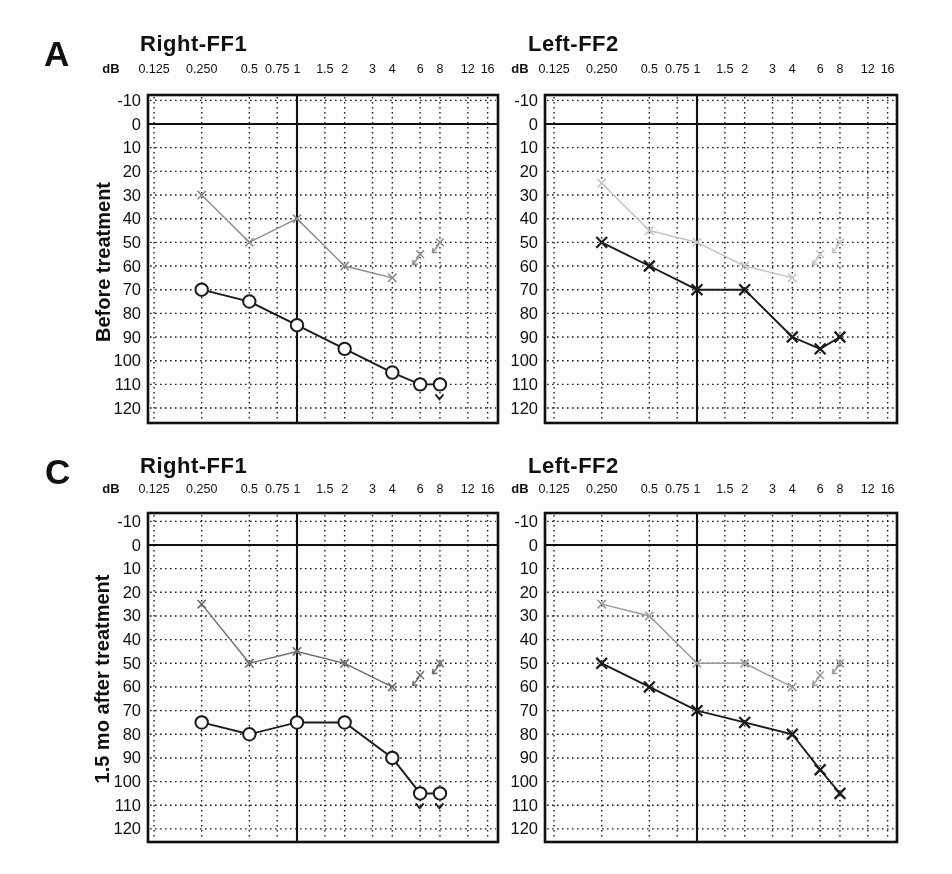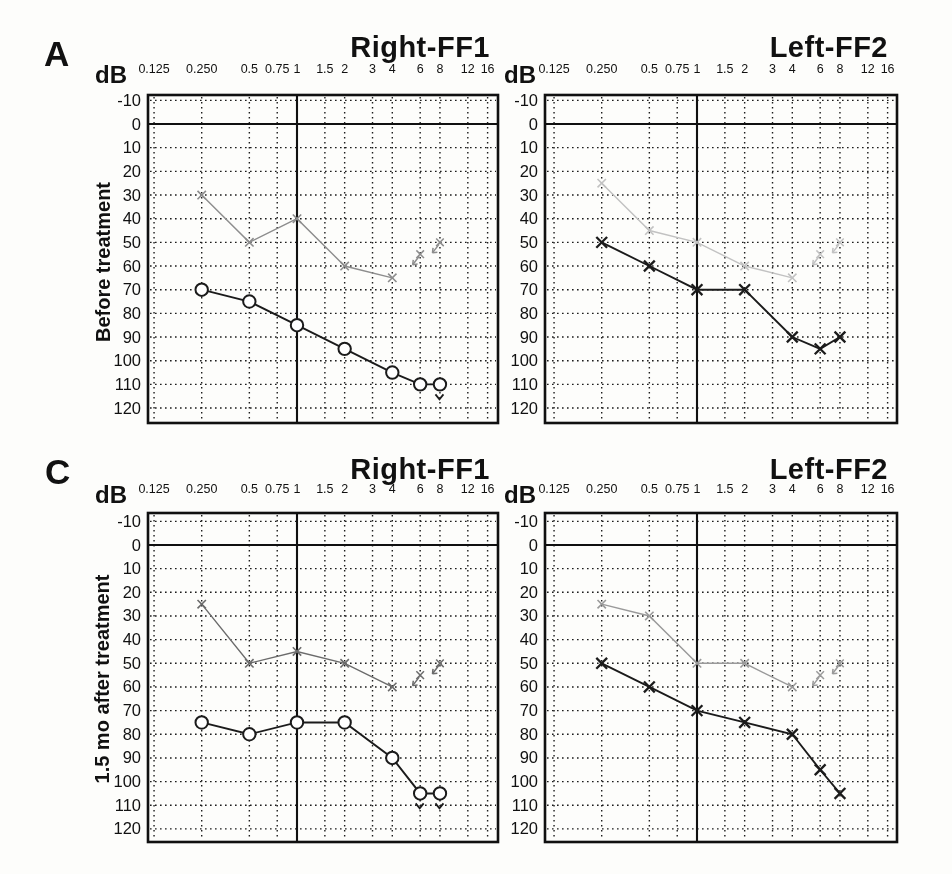--- a/index.html
+++ b/index.html
@@ -4,22 +4,22 @@
 <style>
   html,body{margin:0;padding:0;background:#fff;}
   #stage{position:relative;width:952px;height:874px;background:#fdfdfb;overflow:hidden;
          font-family:"Liberation Sans","DejaVu Sans",sans-serif;color:#111;}
   #chart-svg{position:absolute;left:0;top:0;}
   .dot{stroke:#1c1c1c;stroke-width:1.4;stroke-dasharray:1.6 3.4;}
   .solid{stroke:#101010;stroke-width:2.1;}
   .frame{fill:none;stroke:#101010;stroke-width:2.6;}
   .ytick{font:16.5px "Liberation Sans","DejaVu Sans",sans-serif;fill:#111;}
   .xtick{font:12.5px "Liberation Sans","DejaVu Sans",sans-serif;fill:#111;}
-  .ptitle{position:absolute;font-size:29px;font-weight:700;text-align:right;letter-spacing:.5px;}
-  .dblab{position:absolute;width:56px;font-size:24px;font-weight:700;text-align:center;}
+  .ptitle{position:absolute;font-size:22px;font-weight:700;text-align:left;letter-spacing:.5px;}
+  .dblab{position:absolute;width:56px;font-size:13px;font-weight:700;text-align:center;}
   .plet{position:absolute;font-size:35px;font-weight:700;}
   .rowlab{position:absolute;width:340px;height:22px;font-size:20px;font-weight:700;
           text-align:center;transform:rotate(-90deg);white-space:nowrap;}
   #t0{left:140px;top:31px;width:350px;} #t1{left:528px;top:31px;width:360px;}
   #t2{left:140px;top:453px;width:350px;} #t3{left:528px;top:453px;width:360px;}
   #db0{left:83px;top:61px;} #db1{left:492px;top:61px;}
   #db2{left:83px;top:481px;} #db3{left:492px;top:481px;}
   #letA{left:44px;top:34px;} #letC{left:45px;top:452px;}
   #rl0{left:-67px;top:251px;} #rl1{left:-68px;top:668px;}
 </style>

